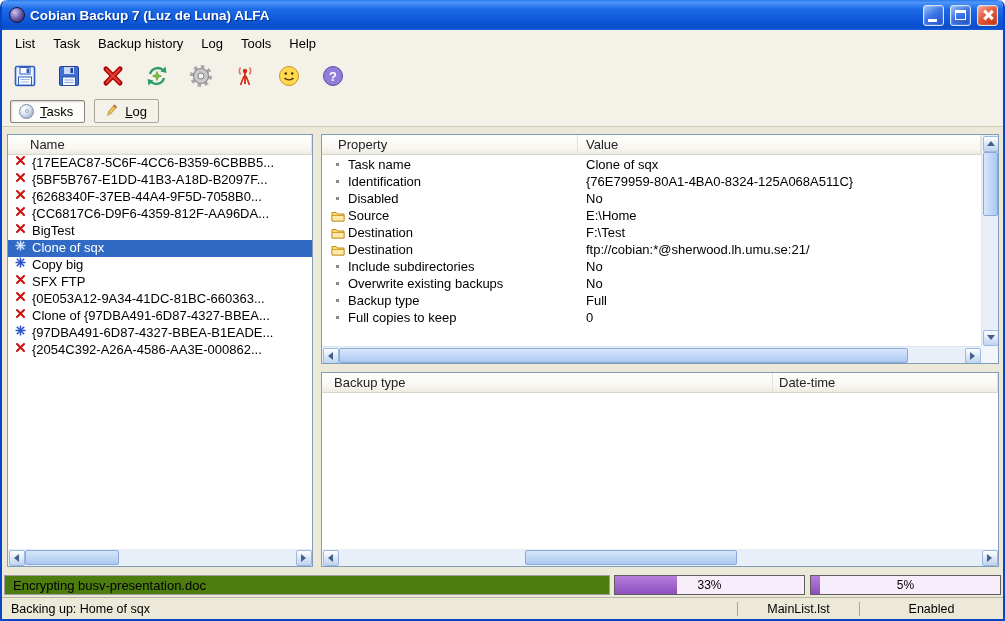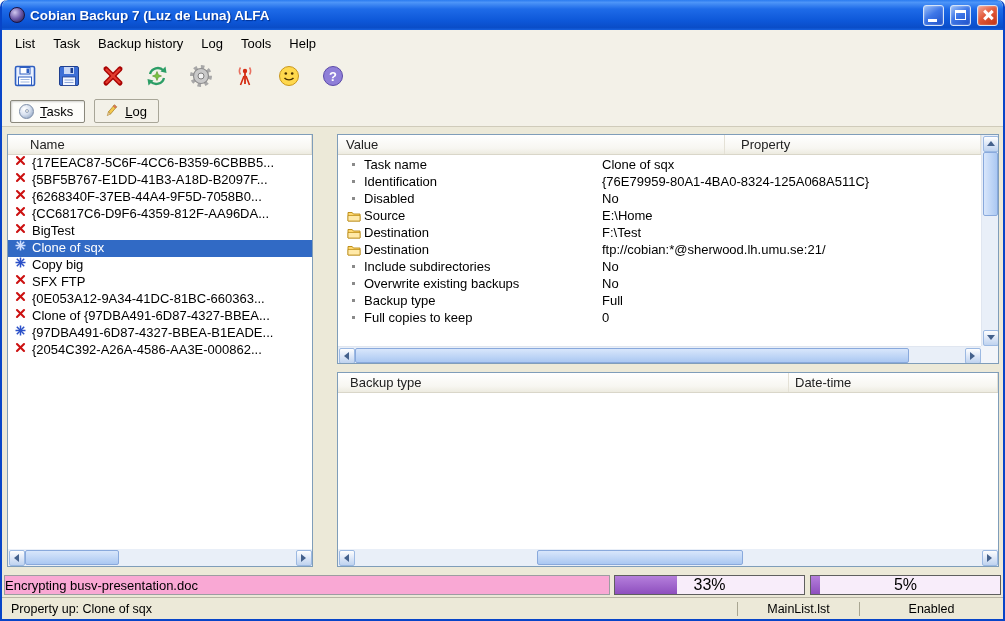--- a/index.html
+++ b/index.html
@@ -38,21 +38,21 @@
   .tabrow { height:29px; flex:0 0 29px; background:#F3F1E8; border-bottom:1px solid #CFCBBA;
             display:flex; align-items:center; gap:9px; padding:1px 0 3px 8px; }
   .tab { display:flex; align-items:center; gap:6px; padding:3px 11px 3px 8px; border:1px solid #A8A698; border-radius:2px; background:transparent; }
   .tab.active { background:#FDFDFA; border-color:#8A887C; box-shadow:inset 1px 1px 2px rgba(0,0,0,.18); }
   .disc-icon { width:15px; height:15px; border-radius:50%; position:relative; flex:0 0 15px;
                background:radial-gradient(circle at 34% 32%, #FFFFFF, #D9E2F0 45%, #9FB2CC 78%, #E6EDF8);
                border:1px solid #7C8DA8; }
   .disc-icon::after { content:""; position:absolute; inset:4.5px; border-radius:50%; background:#F2F0E6; border:1px solid #9AA8C0; }
 
   
-  .main { flex:1; min-height:0; display:flex; gap:24px; padding:7px 4px 6px 5px; background:#ECE9D8; }
+  .main { flex:1; min-height:0; display:flex; gap:8px; padding:7px 4px 6px 5px; background:#ECE9D8; }
   .panel { border:1px solid #7F9DB9; background:#fff; overflow:hidden; }
   .left-panel { width:306px; flex:0 0 306px; display:flex; flex-direction:column; }
   .right-col { flex:1; min-width:0; display:flex; flex-direction:column; gap:8px; }
   .prop-panel { height:230px; flex:0 0 230px; display:grid; grid-template-columns:1fr 17px; grid-template-rows:1fr 17px; }
   .prop-content { grid-area:1/1; display:flex; flex-direction:column; min-height:0; overflow:hidden; }
   .hist-panel { flex:1; min-height:0; display:flex; flex-direction:column; }
 
   .colheader { height:20px; flex:0 0 20px; display:flex; align-items:stretch;
                background:linear-gradient(180deg,#FFFFFF,#F7F6F1 70%,#EDEBE0);
                border-bottom:1px solid #D9D6C9; color:#222; }
@@ -98,27 +98,27 @@
   .sthumb-v { position:absolute; left:0.5px; width:15px; border-radius:2px;
               background:linear-gradient(90deg,#D8E6FB,#ABC8F2); border:1px solid #89A9DC; }
   .tri { width:0; height:0; }
   .tri-left  { border-top:4px solid transparent; border-bottom:4px solid transparent; border-right:5px solid #44618C; }
   .tri-right { border-top:4px solid transparent; border-bottom:4px solid transparent; border-left:5px solid #44618C; }
   .tri-up    { border-left:4px solid transparent; border-right:4px solid transparent; border-bottom:5px solid #44618C; }
   .tri-down  { border-left:4px solid transparent; border-right:4px solid transparent; border-top:5px solid #44618C; }
 
   
   .progress-row { height:24px; flex:0 0 24px; background:#ECE9D8; display:flex; align-items:center; padding:0 2px; }
-  .activity-cell { width:606px; flex:0 0 606px; height:20px; background:#f9a8d4; border:1px solid #9D9DA1;
-                   display:flex; align-items:center; white-space:nowrap; overflow:hidden; }
+  .activity-cell { width:606px; flex:0 0 606px; height:20px; background:#4d7c0f; border:1px solid #9D9DA1;
+                   display:flex; align-items:center; padding-left:8px; white-space:nowrap; overflow:hidden; }
   .pbar { height:20px; border:1px solid #5F5F5F; background:#F8EDFA; position:relative; overflow:hidden; }
   .pbar1 { width:191px; flex:0 0 191px; margin-left:4px; }
   .pbar2 { flex:1; margin-left:5px; }
   .pfill { position:absolute; left:0; top:0; bottom:0; background:linear-gradient(180deg,#B57FDC,#8E4FBE); }
-  .plabel { position:absolute; inset:0; display:flex; align-items:center; justify-content:center; font-size:16px; }
+  .plabel { position:absolute; inset:0; display:flex; align-items:center; justify-content:center; font-size:12px; }
 
   .statusbar { height:22px; flex:0 0 22px; background:#ECE9D8; border-top:1px solid #B9B5A5;
                display:flex; align-items:center; font-size:12.5px; }
   .sb-cell1 { flex:1; padding-left:9px; white-space:nowrap; overflow:hidden; }
   .sb-cell2 { width:122px; flex:0 0 122px; border-left:1px solid #A9A692; text-align:center; }
   .sb-cell3 { width:144px; flex:0 0 144px; border-left:1px solid #A9A692; text-align:center; }
 </style>
 </head>
 <body>
 
@@ -423,22 +423,22 @@
             <span class="tri tri-right"></span>
           </span>
       </div>
     </div>
 
     <div class="right-col">
 
       <div class="panel prop-panel">
         <div class="prop-content">
           <div class="colheader">
+            <span class="col col-prop">Property</span>
             <span class="col col-val">Value</span>
-            <span class="col col-prop">Property</span>
           </div>
           <div class="prop-body">
 
               <div class="prow dot">
                 <span class="p-name">
                   <span class="p-ico">
                     <span class="p-dot"></span>
 
                   </span>
                   <span>Task name</span>
@@ -609,18 +609,18 @@
       <span class="pfill" style="width: 33%;"></span>
       <span class="plabel">33%</span>
     </div>
     <div class="pbar pbar2">
       <span class="pfill" style="width: 5%;"></span>
       <span class="plabel">5%</span>
     </div>
   </div>
 
   <div class="statusbar">
-    <span class="sb-cell1">Property up: Clone of sqx</span>
+    <span class="sb-cell1">Backing up: Home of sqx</span>
     <span class="sb-cell2">MainList.lst</span>
     <span class="sb-cell3">Enabled</span>
   </div>
 
 </div>
 
 </body></html>

